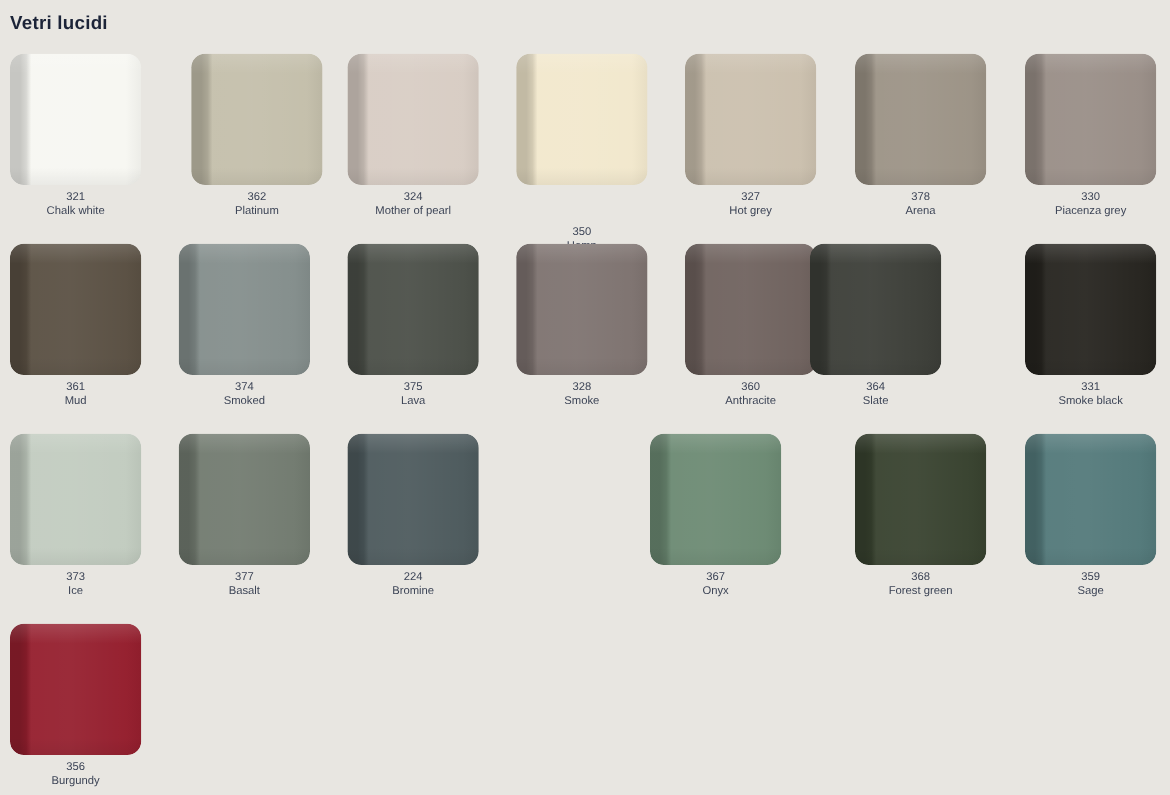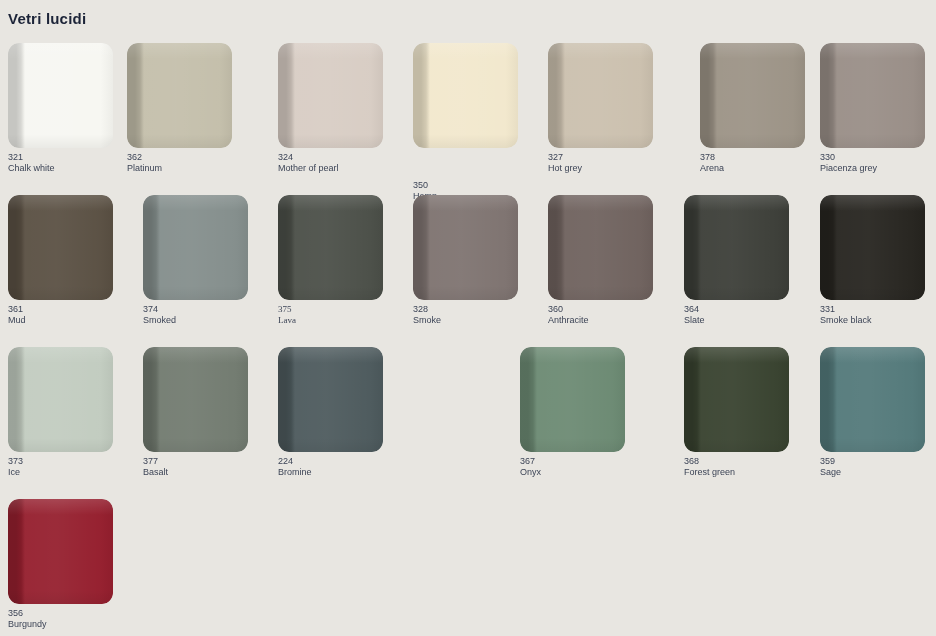--- a/index.html
+++ b/index.html
@@ -83,21 +83,21 @@
     position: absolute;
     left: 0; right: 0; bottom: 0;
     height: 14px;
     border-radius: 0 0 11px 11px;
     background: linear-gradient(to top,
       rgba(0,0,0,0.055),
       rgba(0,0,0,0.0));
   }
   .swatch-label {
     margin-top: 4px;
-    text-align: left;
+    text-align: center;
     color: #3c4456;
     font-size: 9px;
     line-height: 10.5px;
   }
   .swatch-code {
     display: block;
   }
   .swatch-name {
     display: block;
   }
@@ -116,21 +116,21 @@
             <div class="chip-base" style="background: rgb(247, 247, 242);"></div>
             <div class="chip-gloss"></div>
             <div class="chip-topglow"></div>
             <div class="chip-bottomshade"></div>
           </div>
           <div class="swatch-label" style="color: rgb(60, 68, 86);">
             <span class="swatch-code">321</span>
             <span class="swatch-name">Chalk white</span>
           </div>
         </div>
-        <div class="swatch-cell" style="left: 127px;">
+        <div class="swatch-cell" style="left: 153px;">
           <div class="swatch-chip">
             <div class="chip-base" style="background: rgb(196, 191, 171);"></div>
             <div class="chip-gloss"></div>
             <div class="chip-topglow"></div>
             <div class="chip-bottomshade"></div>
           </div>
           <div class="swatch-label" style="color: rgb(60, 68, 86);">
             <span class="swatch-code">362</span>
             <span class="swatch-name">Platinum</span>
           </div>
@@ -164,21 +164,21 @@
             <div class="chip-base" style="background: rgb(203, 192, 174);"></div>
             <div class="chip-gloss"></div>
             <div class="chip-topglow"></div>
             <div class="chip-bottomshade"></div>
           </div>
           <div class="swatch-label" style="color: rgb(60, 68, 86);">
             <span class="swatch-code">327</span>
             <span class="swatch-name">Hot grey</span>
           </div>
         </div>
-        <div class="swatch-cell" style="left: 700px;">
+        <div class="swatch-cell" style="left: 684px;">
           <div class="swatch-chip">
             <div class="chip-base" style="background: rgb(156, 147, 134);"></div>
             <div class="chip-gloss"></div>
             <div class="chip-topglow"></div>
             <div class="chip-bottomshade"></div>
           </div>
           <div class="swatch-label" style="color: rgb(60, 68, 86);">
             <span class="swatch-code">378</span>
             <span class="swatch-name">Arena</span>
           </div>
@@ -214,21 +214,21 @@
             <div class="chip-base" style="background: rgb(132, 142, 140);"></div>
             <div class="chip-gloss"></div>
             <div class="chip-topglow"></div>
             <div class="chip-bottomshade"></div>
           </div>
           <div class="swatch-label" style="color: rgb(60, 68, 86);">
             <span class="swatch-code">374</span>
             <span class="swatch-name">Smoked</span>
           </div>
         </div>
-        <div class="swatch-cell" style="left: 278px; font-family: Liberation Serif, serif;">
+        <div class="swatch-cell" style="left: 278px;">
           <div class="swatch-chip">
             <div class="chip-base" style="background: rgb(75, 79, 72);"></div>
             <div class="chip-gloss"></div>
             <div class="chip-topglow"></div>
             <div class="chip-bottomshade"></div>
           </div>
           <div class="swatch-label" style="color: rgb(60, 68, 86);">
             <span class="swatch-code">375</span>
             <span class="swatch-name">Lava</span>
           </div>
@@ -250,21 +250,21 @@
             <div class="chip-base" style="background: rgb(111, 98, 94);"></div>
             <div class="chip-gloss"></div>
             <div class="chip-topglow"></div>
             <div class="chip-bottomshade"></div>
           </div>
           <div class="swatch-label" style="color: rgb(60, 68, 86);">
             <span class="swatch-code">360</span>
             <span class="swatch-name">Anthracite</span>
           </div>
         </div>
-        <div class="swatch-cell" style="left: 684px;">
+        <div class="swatch-cell" style="left: 648px;">
           <div class="swatch-chip">
             <div class="chip-base" style="background: rgb(60, 62, 56);"></div>
             <div class="chip-gloss"></div>
             <div class="chip-topglow"></div>
             <div class="chip-bottomshade"></div>
           </div>
           <div class="swatch-label" style="color: rgb(60, 68, 86);">
             <span class="swatch-code">364</span>
             <span class="swatch-name">Slate</span>
           </div>

